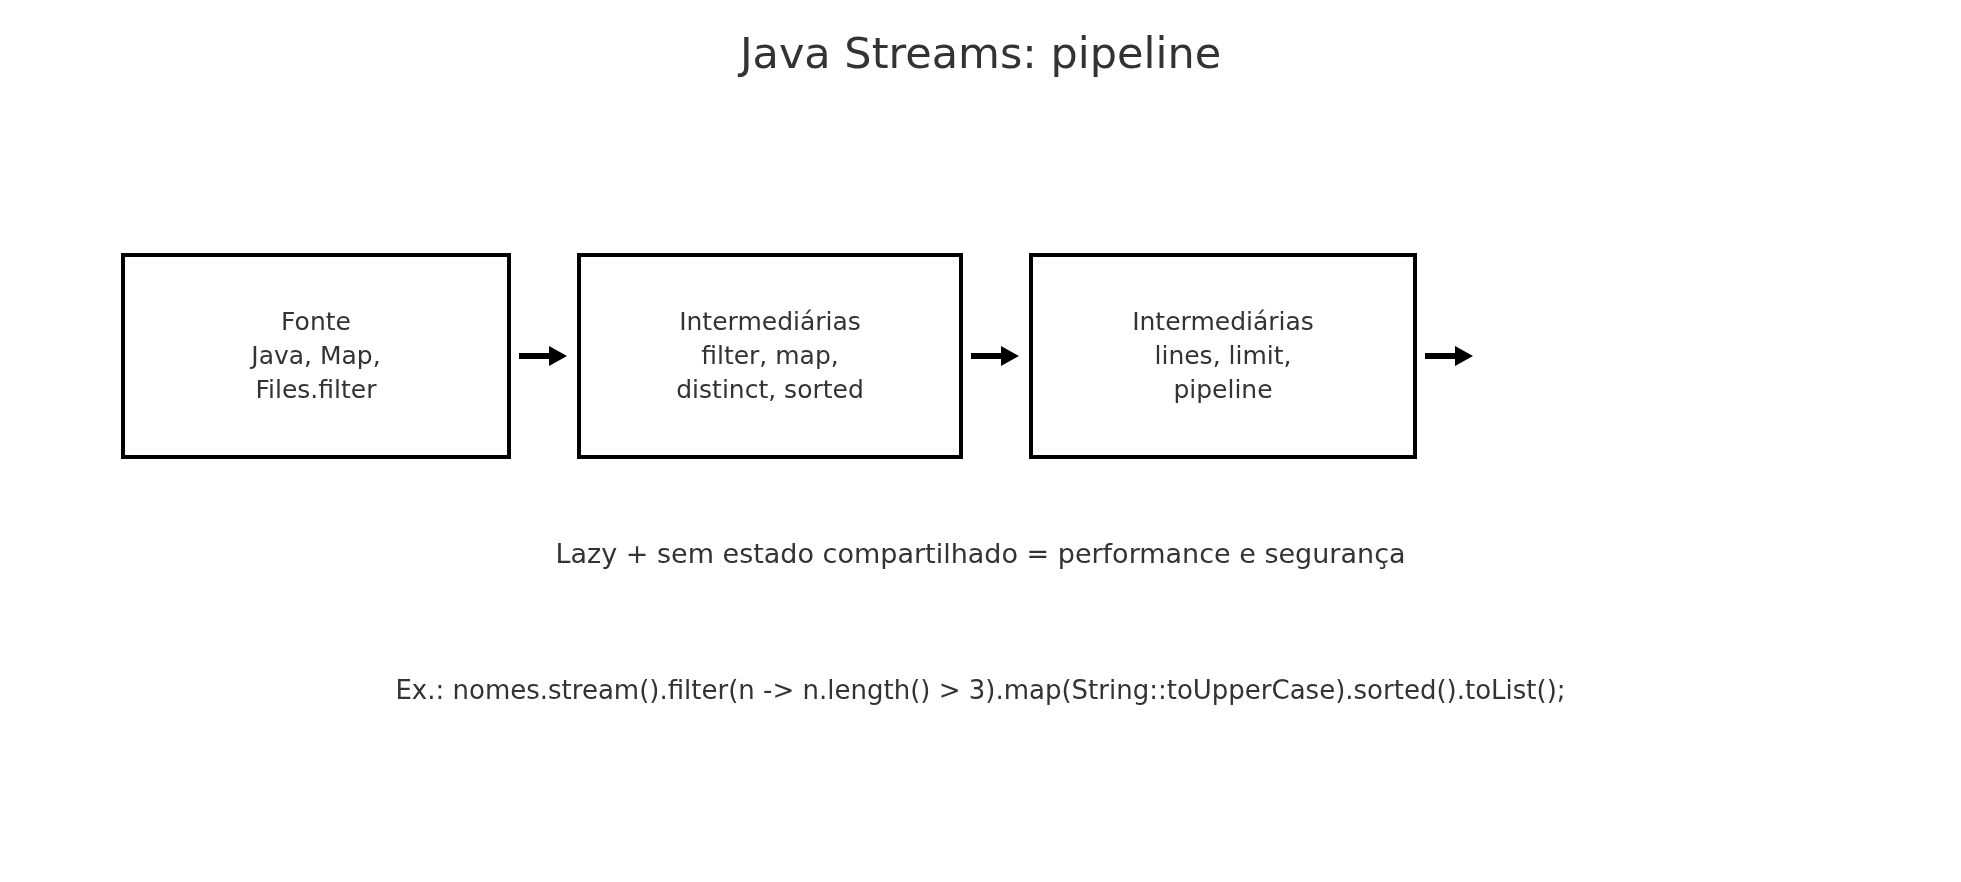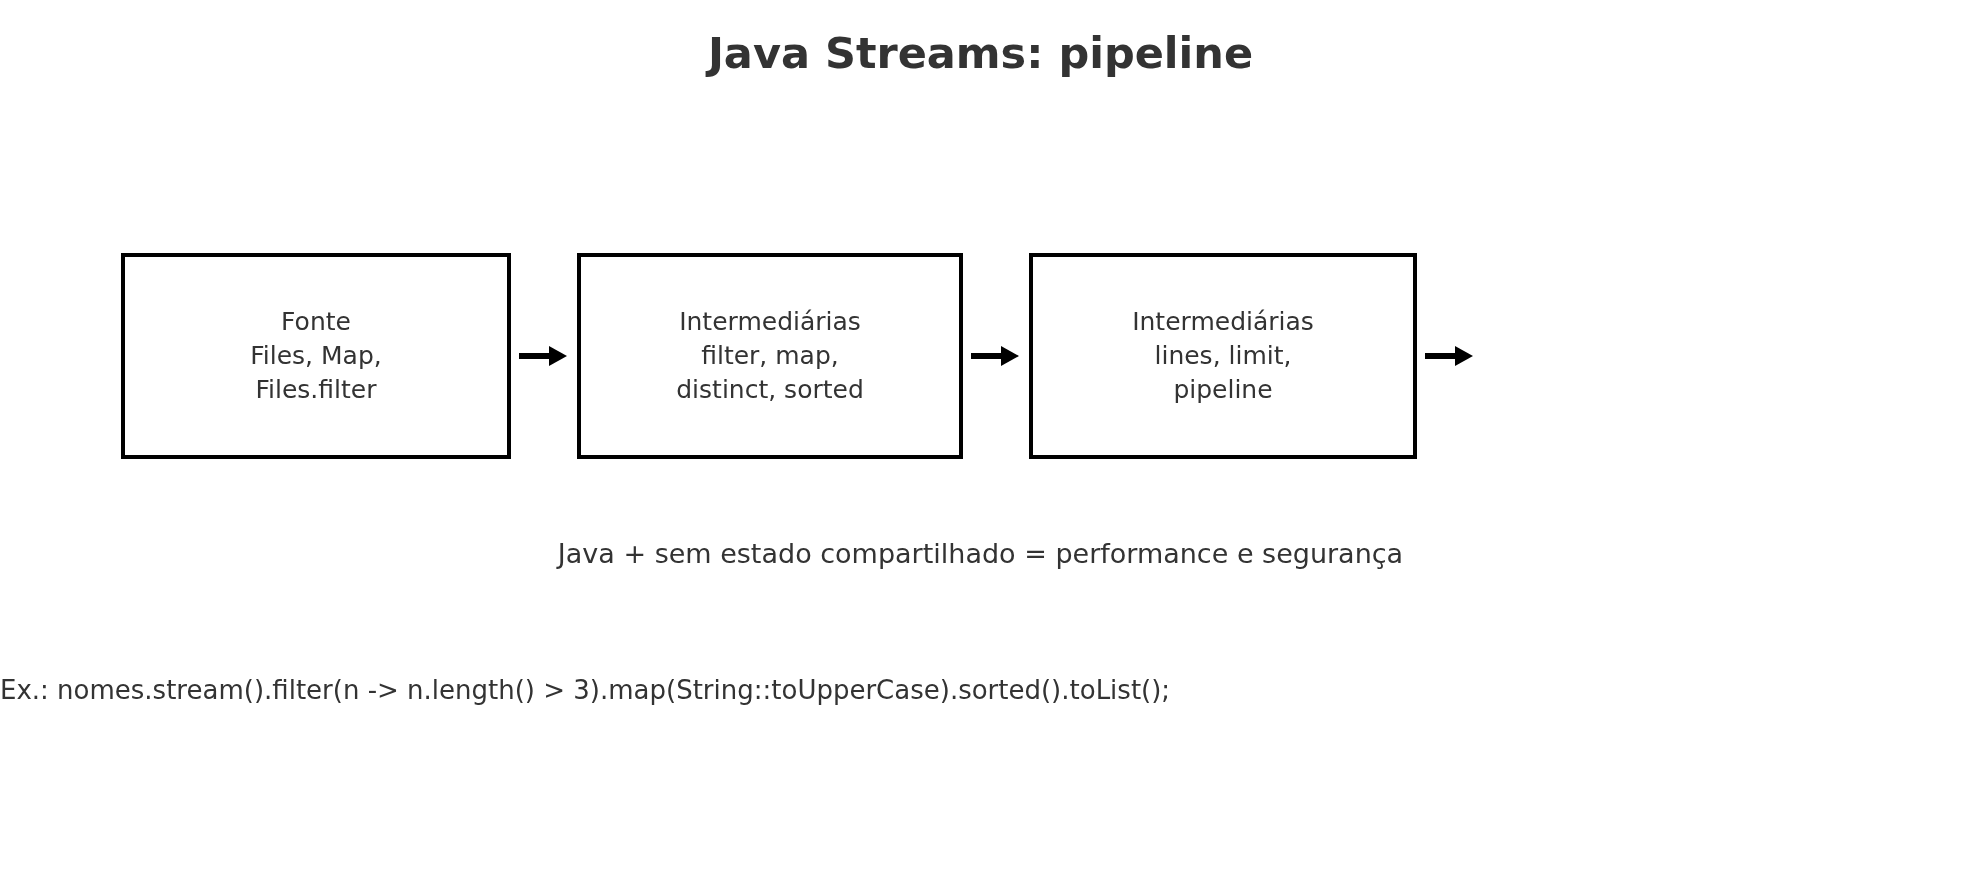--- a/index.html
+++ b/index.html
@@ -17,21 +17,21 @@
   }
 
   
   .slide-title {
     position: absolute;
     top: 28px;
     left: 0;
     width: 1961px;
     text-align: center;
     font-size: 43px;
-    font-weight: bold;
+    font-weight: normal;
     color: #333333;
     letter-spacing: 0px;
     white-space: nowrap;
   }
 
   
   .pipeline {
     position: absolute;
     top: 253px;
     left: 121px;
@@ -84,35 +84,36 @@
     text-align: center;
     font-size: 27px;
     color: #333333;
     white-space: nowrap;
   }
   .code-example {
     position: absolute;
     top: 675px;
     left: 0;
     width: 1961px;
+    text-align: center;
     font-size: 26px;
     color: #333333;
     white-space: nowrap;
   }
 </style>
 </head>
 <body>
 
 <div class="slide-title">Java Streams: pipeline</div>
 
 <div class="pipeline">
 
   <div class="stage-box w1">
     <div class="stage-line">Fonte</div>
-    <div class="stage-line">Files, Map,</div>
+    <div class="stage-line">Java, Map,</div>
     <div class="stage-line">Files.filter</div>
   </div>
 
   <div class="arrow">
     <svg width="50" height="26" viewBox="0 0 50 26" aria-hidden="true">
       <line x1="0" y1="13" x2="34" y2="13" stroke="#000000" stroke-width="6"></line>
       <polygon points="30,3 48,13 30,23" fill="#000000"></polygon>
     </svg>
   </div>
 
@@ -138,15 +139,15 @@
   <div class="arrow">
     <svg width="50" height="26" viewBox="0 0 50 26" aria-hidden="true">
       <line x1="0" y1="13" x2="34" y2="13" stroke="#000000" stroke-width="6"></line>
       <polygon points="30,3 48,13 30,23" fill="#000000"></polygon>
     </svg>
   </div>
 
 
 </div>
 
-<div class="caption">Java + sem estado compartilhado = performance e segurança</div>
+<div class="caption">Lazy + sem estado compartilhado = performance e segurança</div>
 
 <div class="code-example">Ex.: nomes.stream().filter(n -&gt; n.length() &gt; 3).map(String::toUpperCase).sorted().toList();</div>
 
 </body></html>

